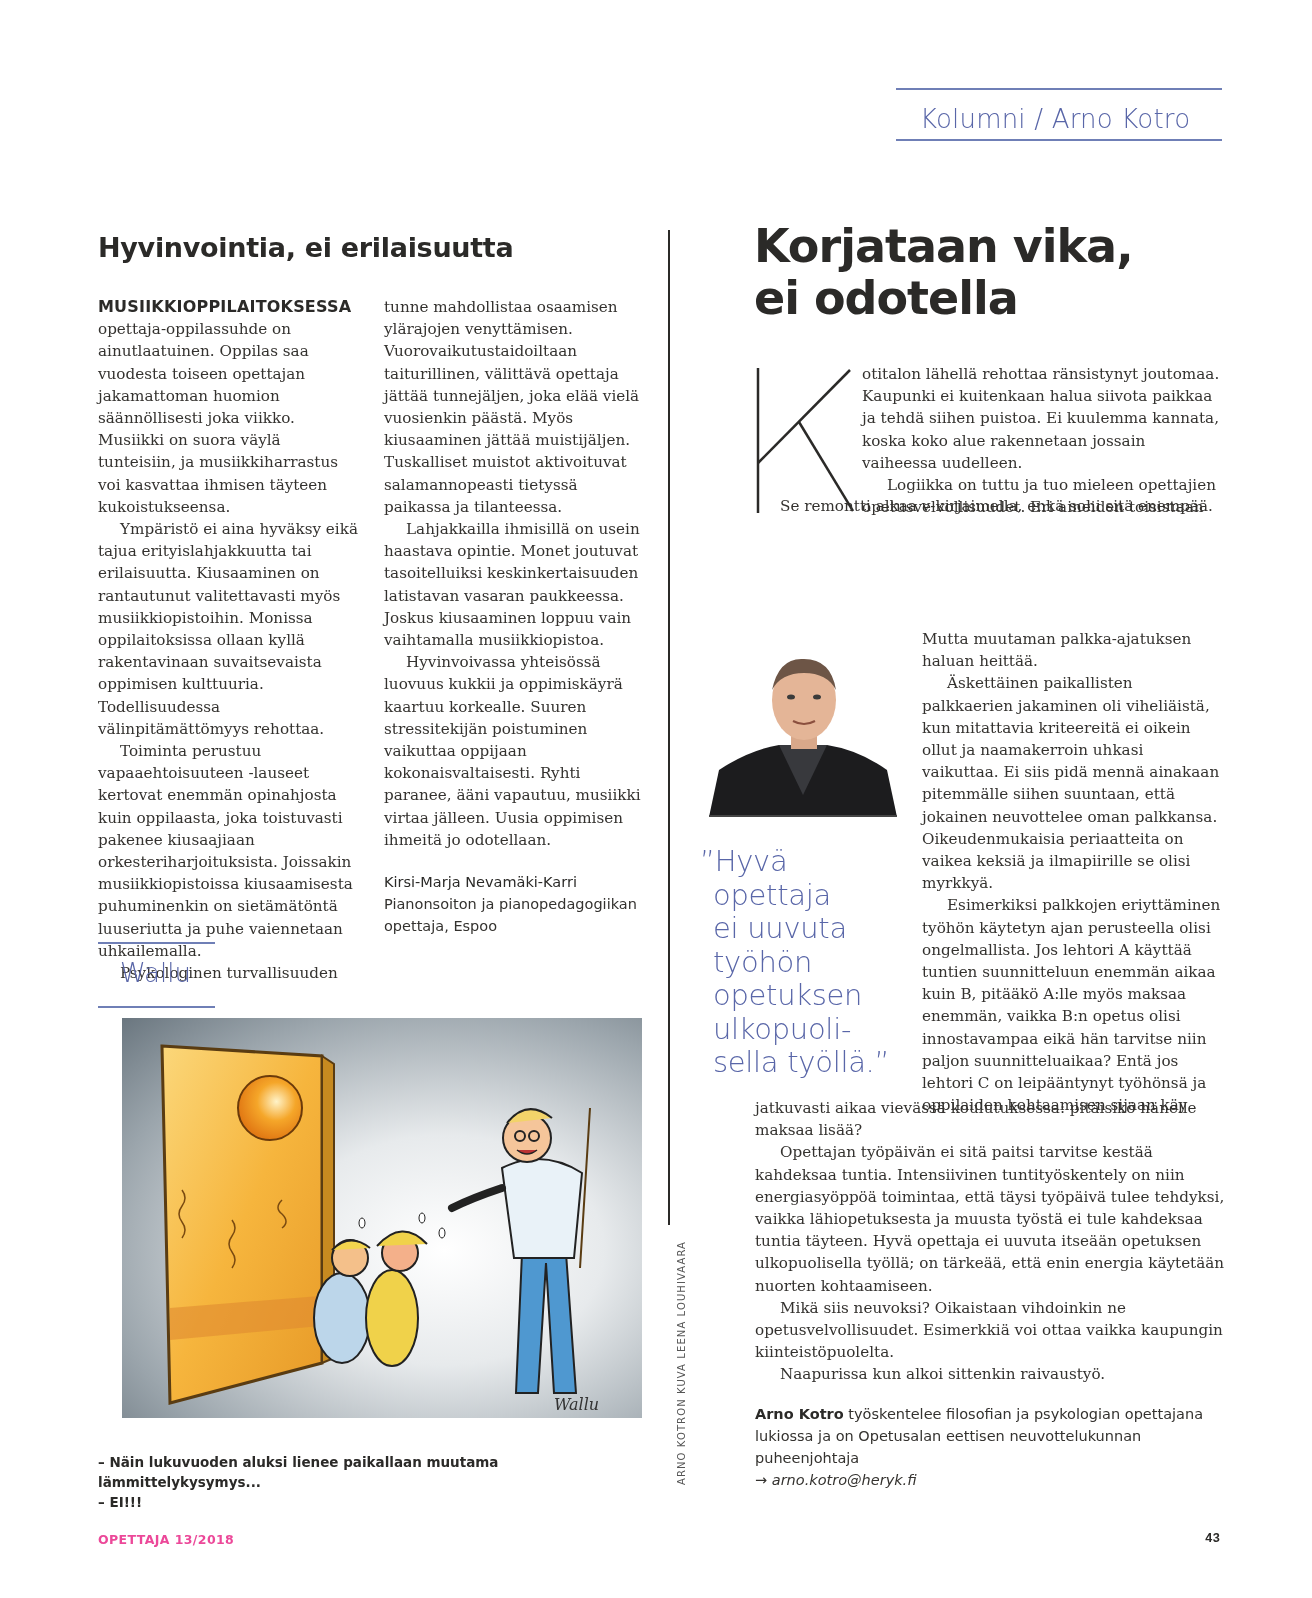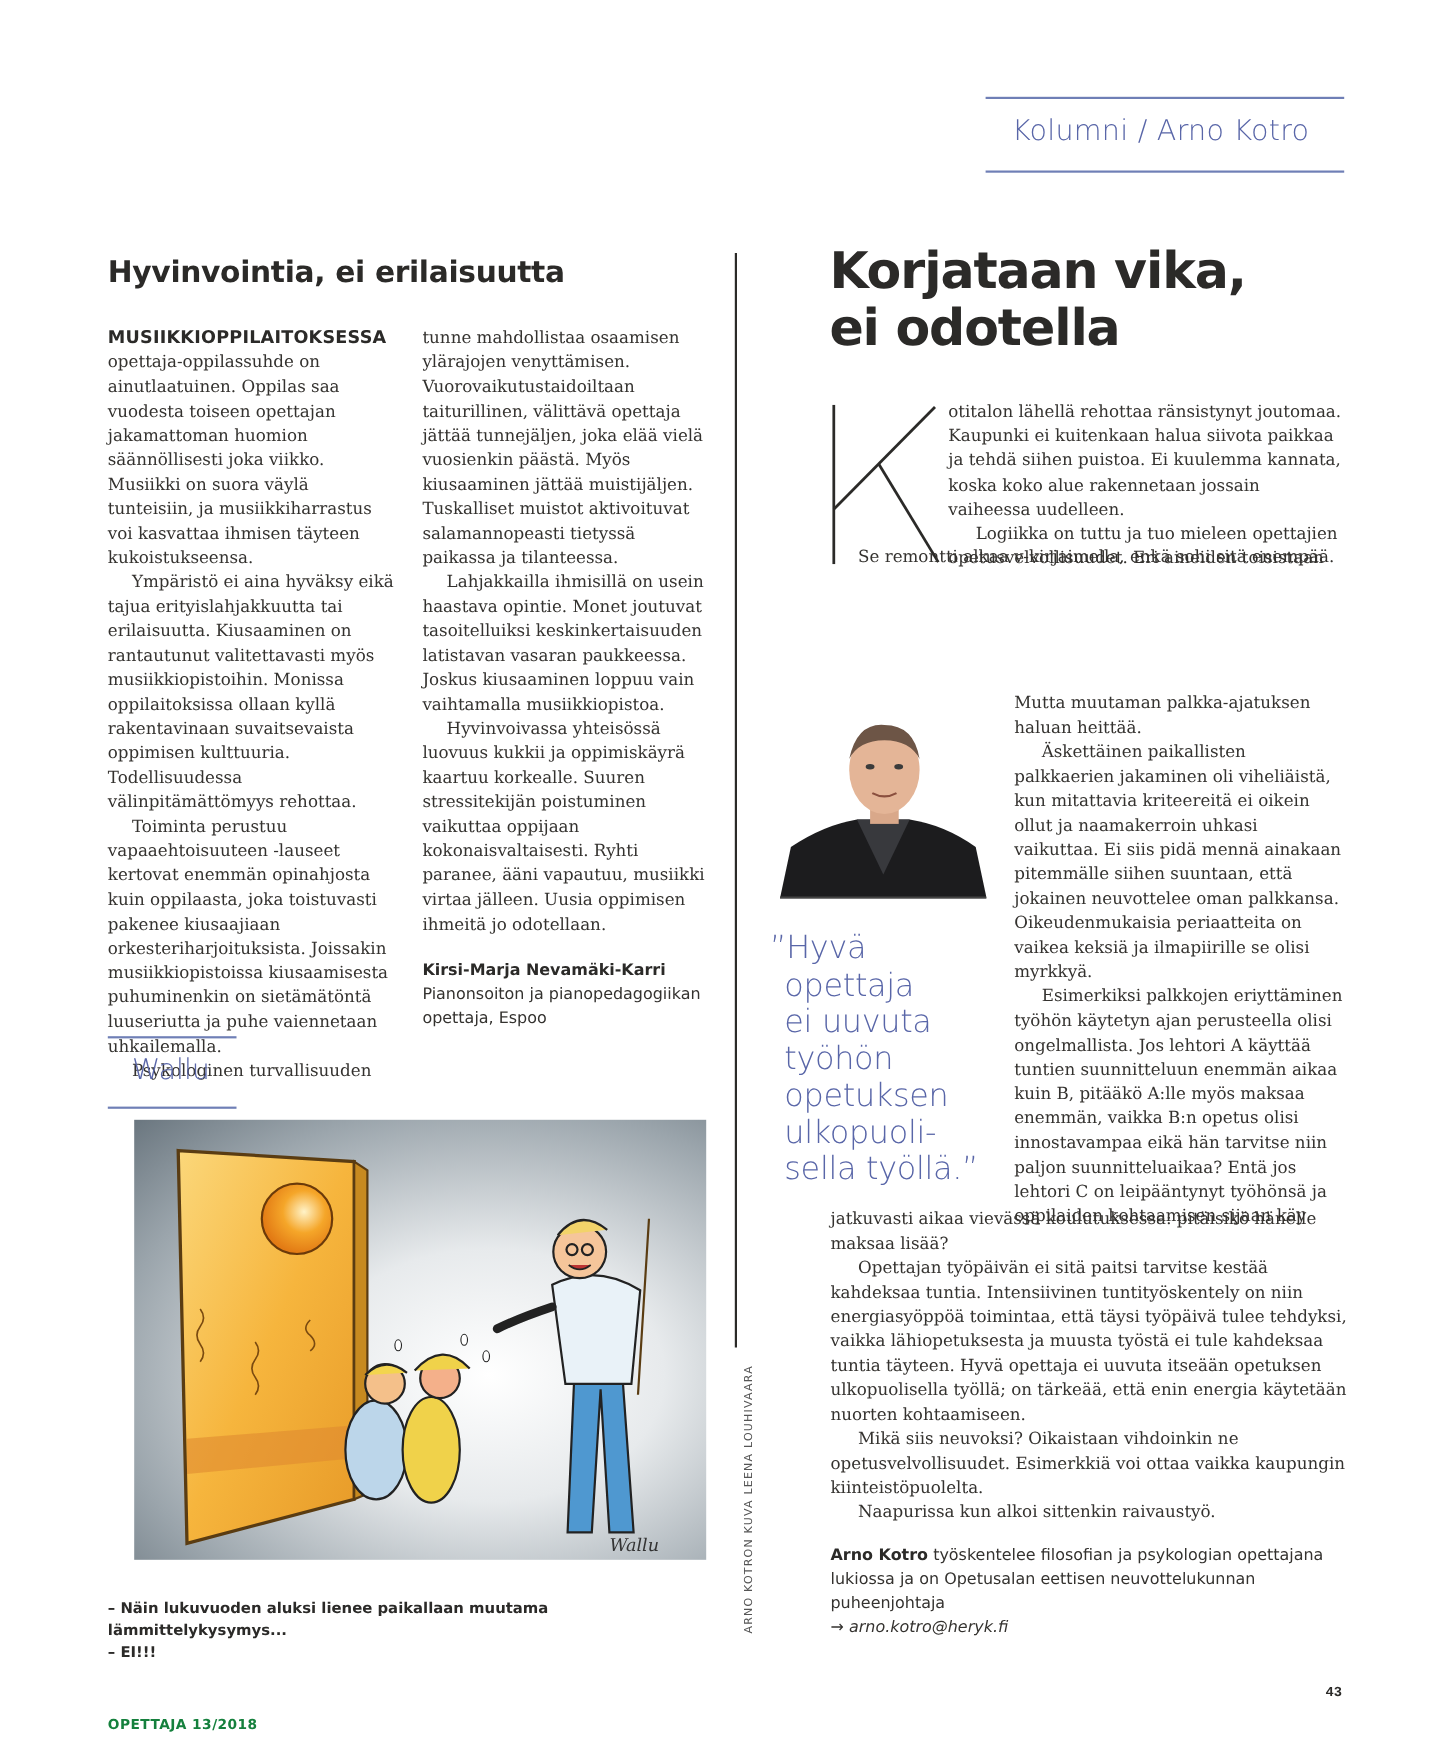--- a/index.html
+++ b/index.html
@@ -1,21 +1,21 @@
 <!DOCTYPE html>
 <html><head>
 <meta charset="utf-8">
 <style>
   * { box-sizing: border-box; margin: 0; padding: 0; }
   html, body { width: 1312px; height: 1598px; background: #ffffff; }
   body { position: relative; overflow: hidden; color: #2b2a28; }
 
   
   .section-header {
-    position: absolute; left: 896px; top: 88px; width: 326px; height: 69px;
+    position: absolute; left: 896px; top: 88px; width: 326px; height: 53px;
     border-top: 2px solid #6f7fb6; border-bottom: 2px solid #6f7fb6; text-align: right;
   }
   .section-header span {
     position: absolute; left: 24px; top: 14px;
     font-family: "DejaVu Sans", sans-serif; font-size: 26px; font-weight: 300;
     color: #5966a8; letter-spacing: 0.2px;
   }
 
   
   .letter-title {
@@ -29,21 +29,21 @@
   }
   .col p { text-indent: 0; }
   .col p.ind { text-indent: 22px; }
   .col-left { left: 98px; top: 296px; width: 262px; }
   .col-mid { left: 384px; top: 296px; width: 262px; }
   .lead-caps {
     font-family: "DejaVu Sans", sans-serif; font-weight: bold; font-size: 16px;
     letter-spacing: 0.2px; color: #2b2a28;
   }
   .sig { margin-top: 20px; font-family: "DejaVu Sans", sans-serif; font-size: 14.5px; line-height: 22px; }
-  .sig b { font-weight: bold; color: #2b2a28; }
+  .sig b { font-weight: normal; color: #2b2a28; }
 
   .vrule { position: absolute; left: 668px; top: 230px; width: 1.5px; height: 995px; background: #2b2a28; }
 
   
   .wallu-head {
     position: absolute; left: 98px; top: 942px; width: 117px; height: 66px;
     border-top: 2px solid #6f7fb6; border-bottom: 2px solid #6f7fb6;
   }
   .wallu-head span {
     position: absolute; left: 22px; top: 14px;
@@ -94,21 +94,21 @@
 
   .bio {
     position: absolute; left: 755px; top: 1403px; width: 470px;
     font-family: "DejaVu Sans", sans-serif; font-size: 14.5px; line-height: 22px; color: #34322f;
   }
   .bio b { color: #2b2a28; }
   .bio .mail { font-style: italic; }
 
   .footer-left {
     position: absolute; left: 98px; top: 1532px;
-    font-family: "DejaVu Sans", sans-serif; font-weight: bold; font-size: 12.5px; letter-spacing: 0.4px; color: #15803d; margin-top: 28px;
+    font-family: "DejaVu Sans", sans-serif; font-weight: bold; font-size: 12.5px; letter-spacing: 0.4px; color: #ec4899;
   }
   .footer-right {
     position: absolute; right: 92px; top: 1532px;
     font-family: Liberation Mono, monospace; font-weight: bold; font-size: 12.5px; color: #2b2a28;
   }
 </style>
 </head>
 <body>
 
 <div class="section-header">

